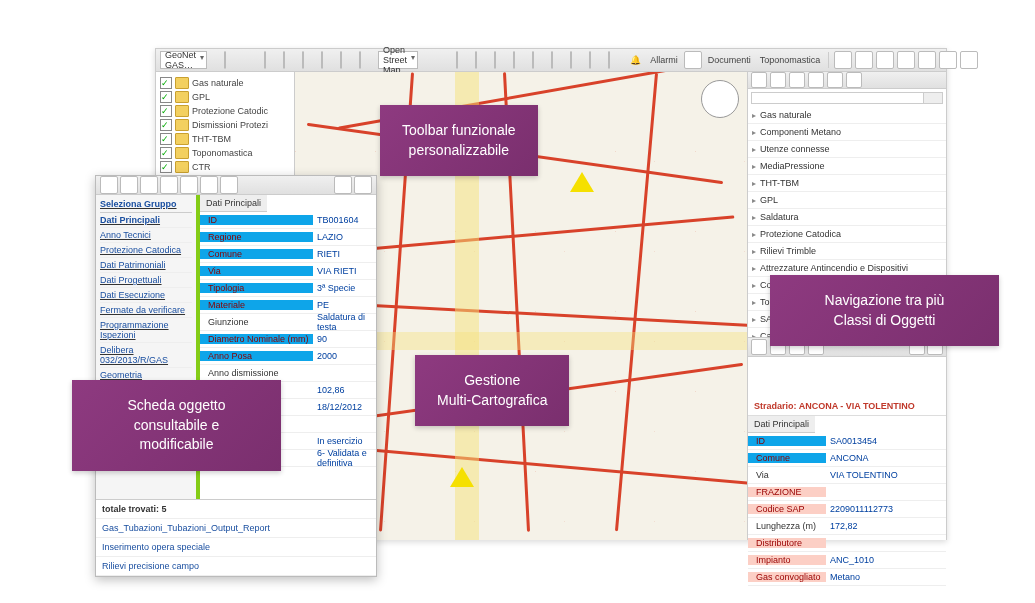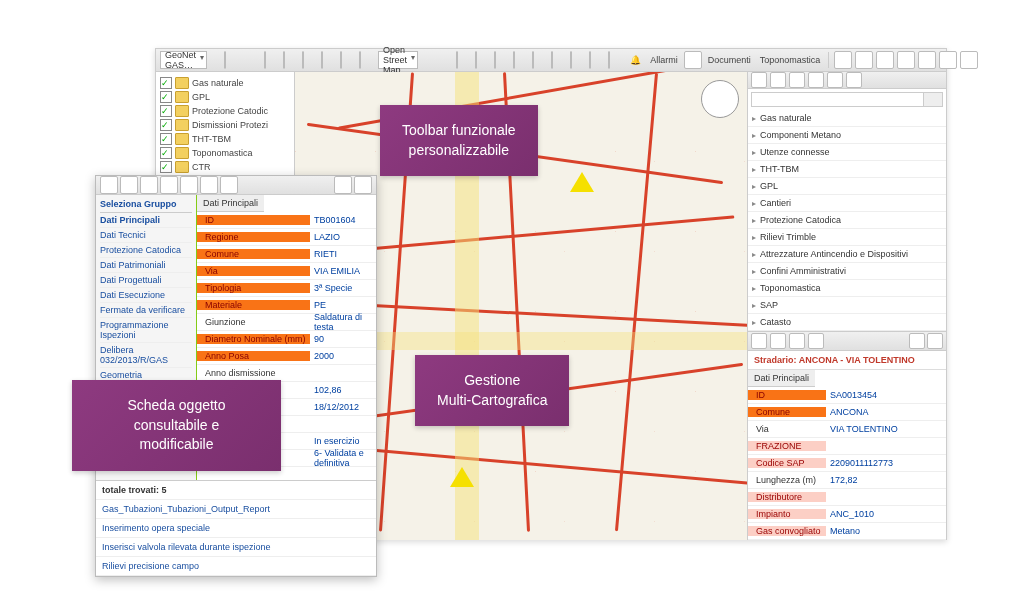--- a/index.html
+++ b/index.html
@@ -26,32 +26,32 @@
      #f5f2e8; }
   .tri { position:absolute; width:0; height:0; border-left:12px solid transparent; border-right:12px solid transparent; border-bottom:20px solid #f5e000; }
   .compass { position:absolute; right:8px; top:8px; width:36px; height:36px; border:1px solid #999; border-radius:50%; background:#fff; }
   .right-col { width:198px; display:flex; flex-direction:column; background:#fff; }
   .panel-hd { height:18px; background:linear-gradient(#f0f0f0,#e0e0e0); border-bottom:1px solid #ccc; display:flex; align-items:center; gap:3px; padding:0 3px;}
   .panel-hd .tb-ico{width:14px;height:14px;}
   .nav-list { flex:0 0 auto; max-height:230px; overflow:hidden; border-bottom:1px solid #ccc;}
   .nav-row { display:flex; align-items:center; border-bottom:1px solid #eee; height:16px; padding:0 4px; font-size:9px;}
   .nav-row::before { content:"▸"; color:#888; margin-right:4px; font-size:8px;}
   .strad-panel { flex:1; display:flex; flex-direction:column; }
-  .strad-title { font-size:9px; font-weight:bold; color:#c0392b; padding:4px 6px; border-bottom:1px solid #ddd;}
+  .strad-title { font-size:9px; font-weight:bold; color:#c0392b; padding:4px 6px; border-bottom:1px solid #ddd;margin-top:40px;}
   .strad-tab { font-size:9px; padding:3px 6px; background:#eee; border-bottom:1px solid #ccc; display:inline-block;}
   .fld-row { display:flex; font-size:9px; border-bottom:1px solid #eee; height:16px; align-items:center;}
   .fld-lab { width:70px; padding-left:8px; }
-  .fld-lab.red { background:#f97316; color:#800;}
+  .fld-lab.red { background:#0ea5e9; color:#800;}
   .fld-lab.pink { background:#fccfc5; color:#900;}
   .fld-val { flex:1; padding-left:4px; color:#0040a0;}
   .detail-window { position:absolute; left:95px; top:175px; width:280px; height:400px; border:1px solid #bbb; background:#fff; box-shadow:0 3px 10px rgba(0,0,0,0.25); display:flex; flex-direction:column;}
   .dw-tb { height:18px; background:linear-gradient(#f0f0f0,#e0e0e0); border-bottom:1px solid #ccc; display:flex; align-items:center; justify-content:space-between; padding:0 4px;}
   .dw-title { font-size:9px; font-weight:bold; color:#c0392b; text-align:center; padding:3px;}
   .dw-body { display:flex; flex:1; overflow:hidden;}
-  .dw-side { width:92px; background:#f5f5f5; border-right:1px solid #84cc16; font-size:9px; padding:4px;}
+  .dw-side { width:92px; background:#f5f5f5; border-right:4px solid #84cc16; font-size:9px; padding:4px;text-decoration:underline;}
   .dw-side-hd { color:#1a4fa0; font-weight:bold; border-bottom:1px solid #ccc; padding-bottom:3px;}
   .dw-side-item { color:#1a4fa0; padding:2px 0; border-bottom:1px solid #eee;}
   .dw-main { flex:1; font-size:9px; overflow:hidden;}
   .dw-tab { padding:3px 6px; background:#eee; border-bottom:1px solid #ccc; display:inline-block; font-size:9px;}
   .dw-foot { border-top:1px solid #ccc; font-size:9px;}
   .dw-foot-row { padding:4px 6px; border-bottom:1px solid #eee; color:#1a4fa0;}
   .callout { position:absolute; background:linear-gradient(135deg,#8e3a80,#7a2f6e); color:#fff; font-size:14px; padding:16px 22px; text-align:center; line-height:1.4; font-family:Arial,sans-serif; box-shadow:0 2px 5px rgba(0,0,0,0.2);}
   .tb-right { margin-left:auto; display:flex; align-items:center; gap:3px;}
   .srch-bar { height:18px; border:1px solid #ccc; margin:3px; display:flex;}
   .srch-bar input{ flex:1; border:none; font-size:9px; padding:0 4px;}
@@ -177,23 +177,24 @@
           <div class="tb-ico"></div>
         </div>
         <div class="srch-bar">
           <input style="">
           <div class="srch-btn"></div>
         </div>
         <div class="nav-list" id="nav-list">
             <div class="nav-row">Gas naturale</div>
             <div class="nav-row">Componenti Metano</div>
             <div class="nav-row">Utenze connesse</div>
+            <div class="nav-row">MediaPressione</div>
             <div class="nav-row">THT-TBM</div>
             <div class="nav-row">GPL</div>
-            <div class="nav-row">Cantieri</div>
+            <div class="nav-row">Saldatura</div>
             <div class="nav-row">Protezione Catodica</div>
             <div class="nav-row">Rilievi Trimble</div>
             <div class="nav-row">Attrezzature Antincendio e Dispositivi</div>
             <div class="nav-row">Confini Amministrativi</div>
             <div class="nav-row">Toponomastica</div>
             <div class="nav-row">SAP</div>
             <div class="nav-row">Catasto</div>
           </div>
 
         <div class="strad-panel">
@@ -266,21 +267,21 @@
       <div class="ico-grp">
         <div class="tb-ico"></div>
         <div class="tb-ico"></div>
       </div>
     </div>
     <div class="dw-body">
       <div class="dw-side">
         <div class="dw-side-hd">Seleziona Gruppo</div>
         <div id="dw-side-items">
             <div class="dw-side-item" style="font-weight: bold;">Dati Principali</div>
-            <div class="dw-side-item">Dati Tecnici</div>
+            <div class="dw-side-item">Anno Tecnici</div>
             <div class="dw-side-item">Protezione Catodica</div>
             <div class="dw-side-item">Dati Patrimoniali</div>
             <div class="dw-side-item">Dati Progettuali</div>
             <div class="dw-side-item">Dati Esecuzione</div>
             <div class="dw-side-item">Fermate da verificare</div>
             <div class="dw-side-item">Programmazione Ispezioni</div>
             <div class="dw-side-item">Delibera 032/2013/R/GAS</div>
             <div class="dw-side-item">Geometria</div>
             <div class="dw-side-item">MS_DATA</div>
             <div class="dw-side-item">Foto</div>
@@ -296,21 +297,21 @@
             <div class="fld-row">
               <div class="fld-lab red" style="width: 105px;">Regione</div>
               <div class="fld-val">LAZIO</div>
             </div>
             <div class="fld-row">
               <div class="fld-lab red" style="width: 105px;">Comune</div>
               <div class="fld-val">RIETI</div>
             </div>
             <div class="fld-row">
               <div class="fld-lab red" style="width: 105px;">Via</div>
-              <div class="fld-val">VIA EMILIA</div>
+              <div class="fld-val">VIA RIETI</div>
             </div>
             <div class="fld-row">
               <div class="fld-lab red" style="width: 105px;">Tipologia</div>
               <div class="fld-val">3ª Specie</div>
             </div>
             <div class="fld-row">
               <div class="fld-lab red" style="width: 105px;">Materiale</div>
               <div class="fld-val">PE</div>
             </div>
             <div class="fld-row">
@@ -350,23 +351,23 @@
               <div class="fld-val">6- Validata e definitiva</div>
             </div>
           </div>
       </div>
     </div>
     <div class="dw-foot">
       <div class="dw-foot-row" style="font-weight:bold;color:#333;">totale trovati: 5</div>
       <div id="dw-foot-acts">
           <div class="dw-foot-row">Gas_Tubazioni_Tubazioni_Output_Report</div>
           <div class="dw-foot-row">Inserimento opera speciale</div>
-          <div class="dw-foot-row">Inserisci valvola rilevata durante ispezione</div>
           <div class="dw-foot-row">Rilievi precisione campo</div>
         </div>
     </div>
   </div>
 
   <div class="callout" style="left:380px; top:105px;">Toolbar funzionale<br>personalizzabile</div>
   <div class="callout" style="left:415px; top:355px;">Gestione<br>Multi-Cartografica</div>
   <div class="callout" style="left:72px; top:380px; width:165px;">Scheda oggetto<br>consultabile e<br>modificabile</div>
+  <div class="callout" style="left:770px; top:275px; width:185px;">Navigazione tra più<br>Classi di Oggetti</div>
 
 </div>
 
 </body></html>

